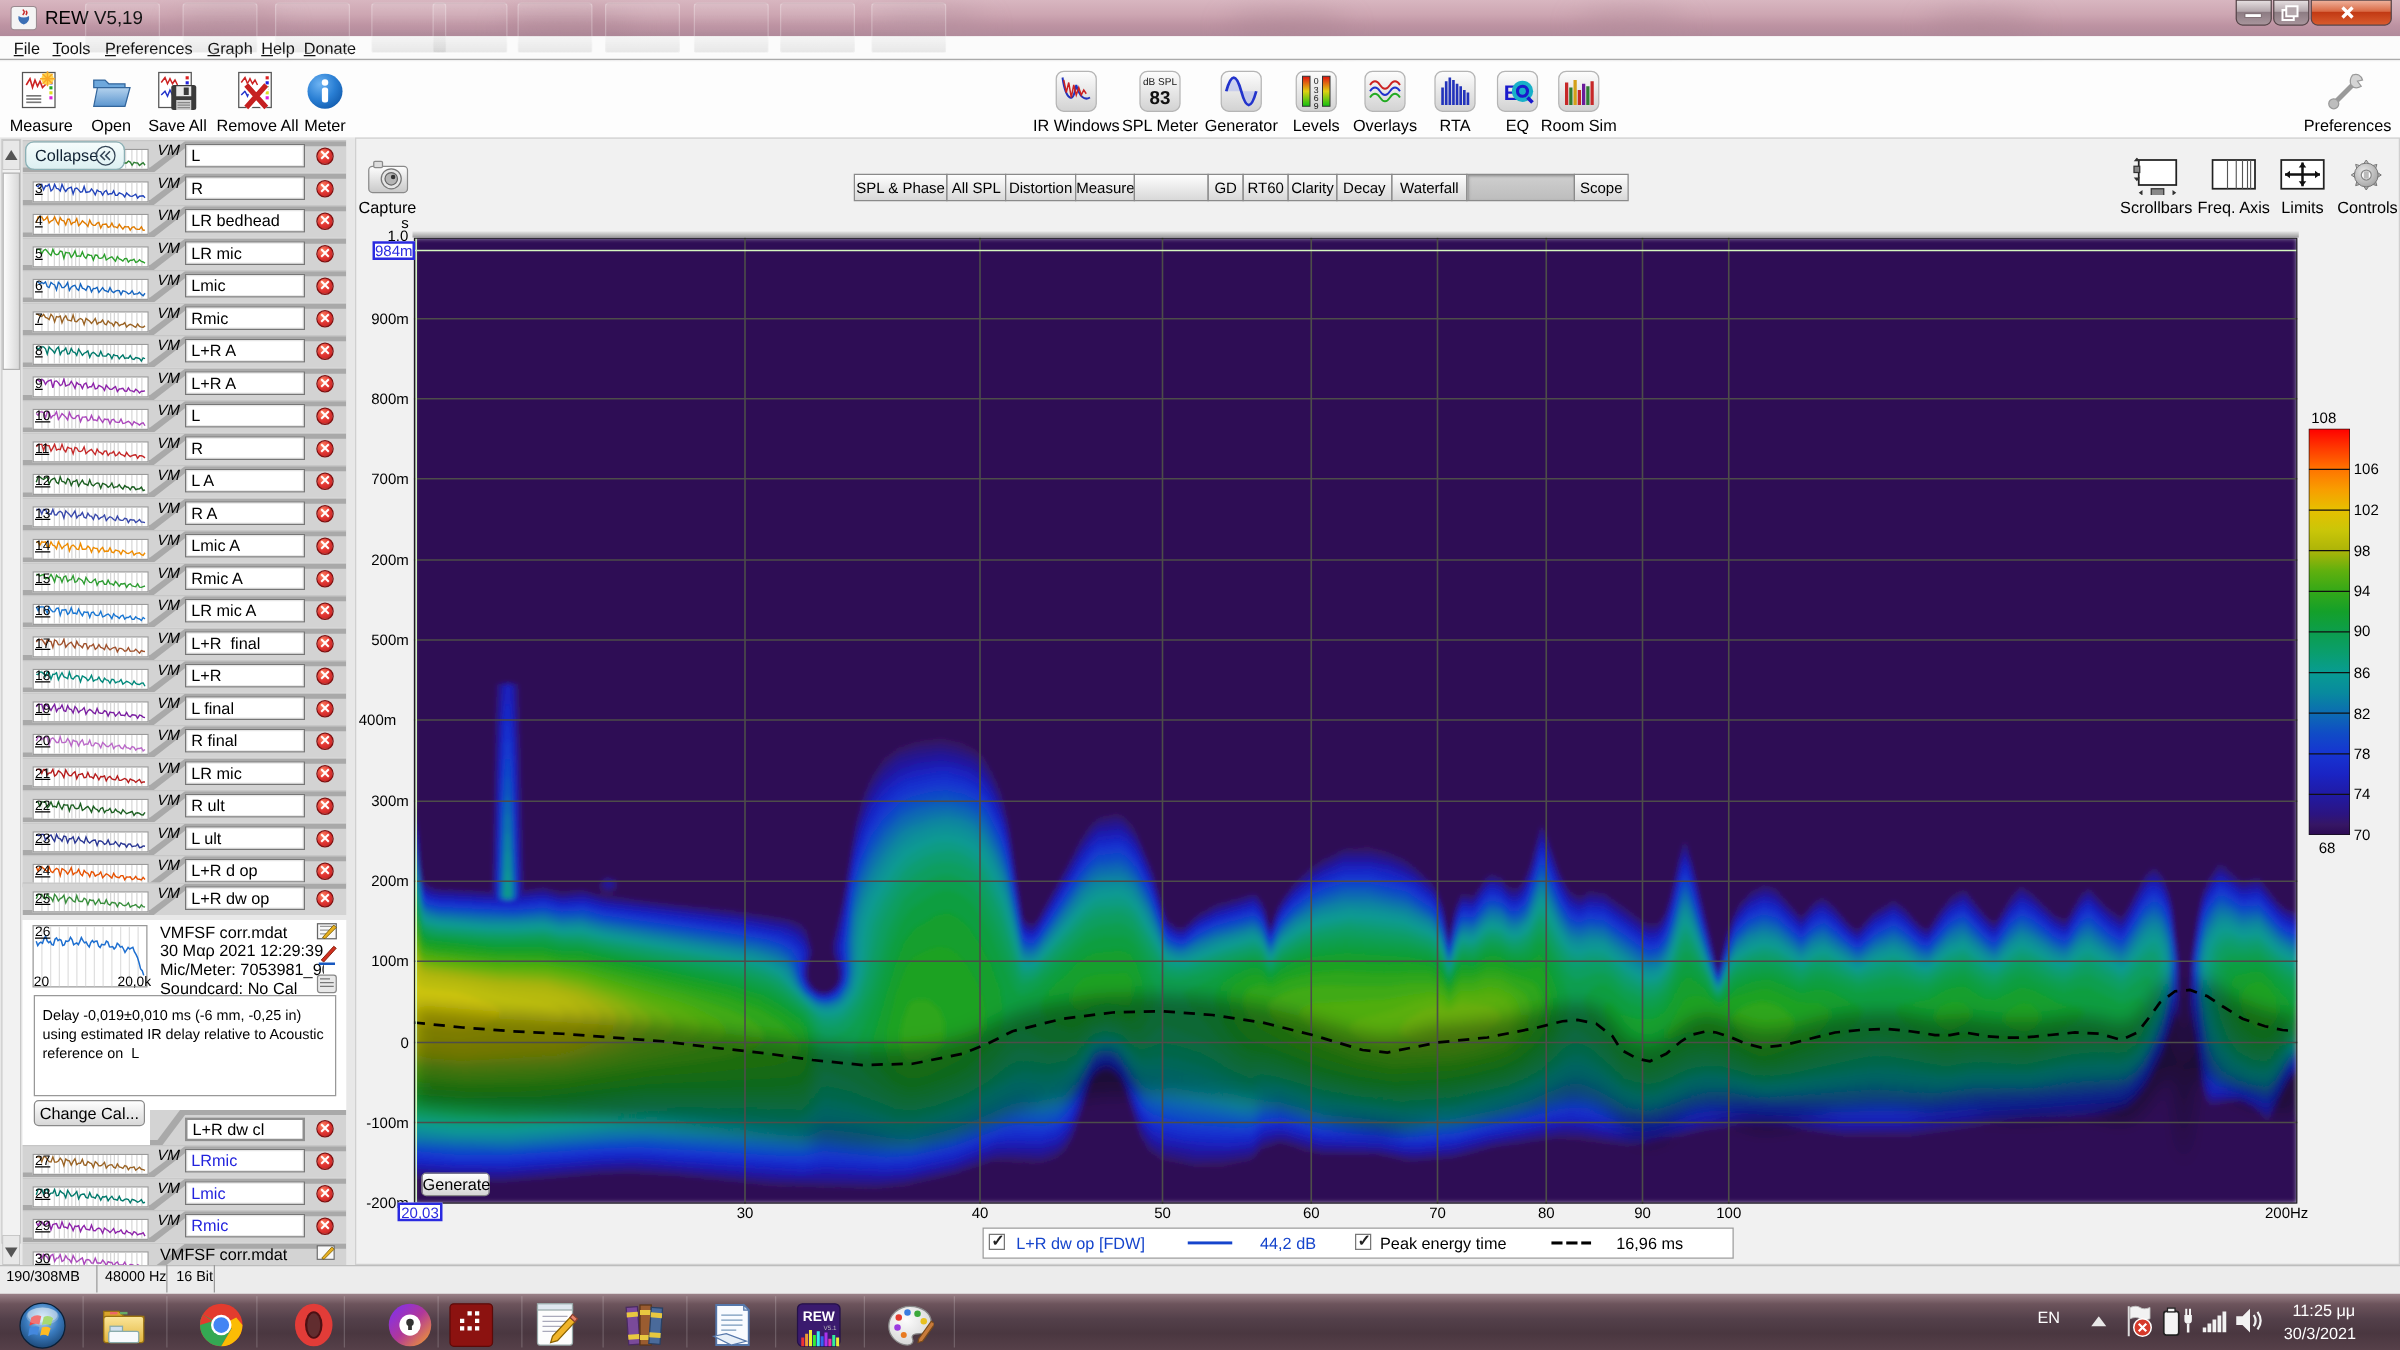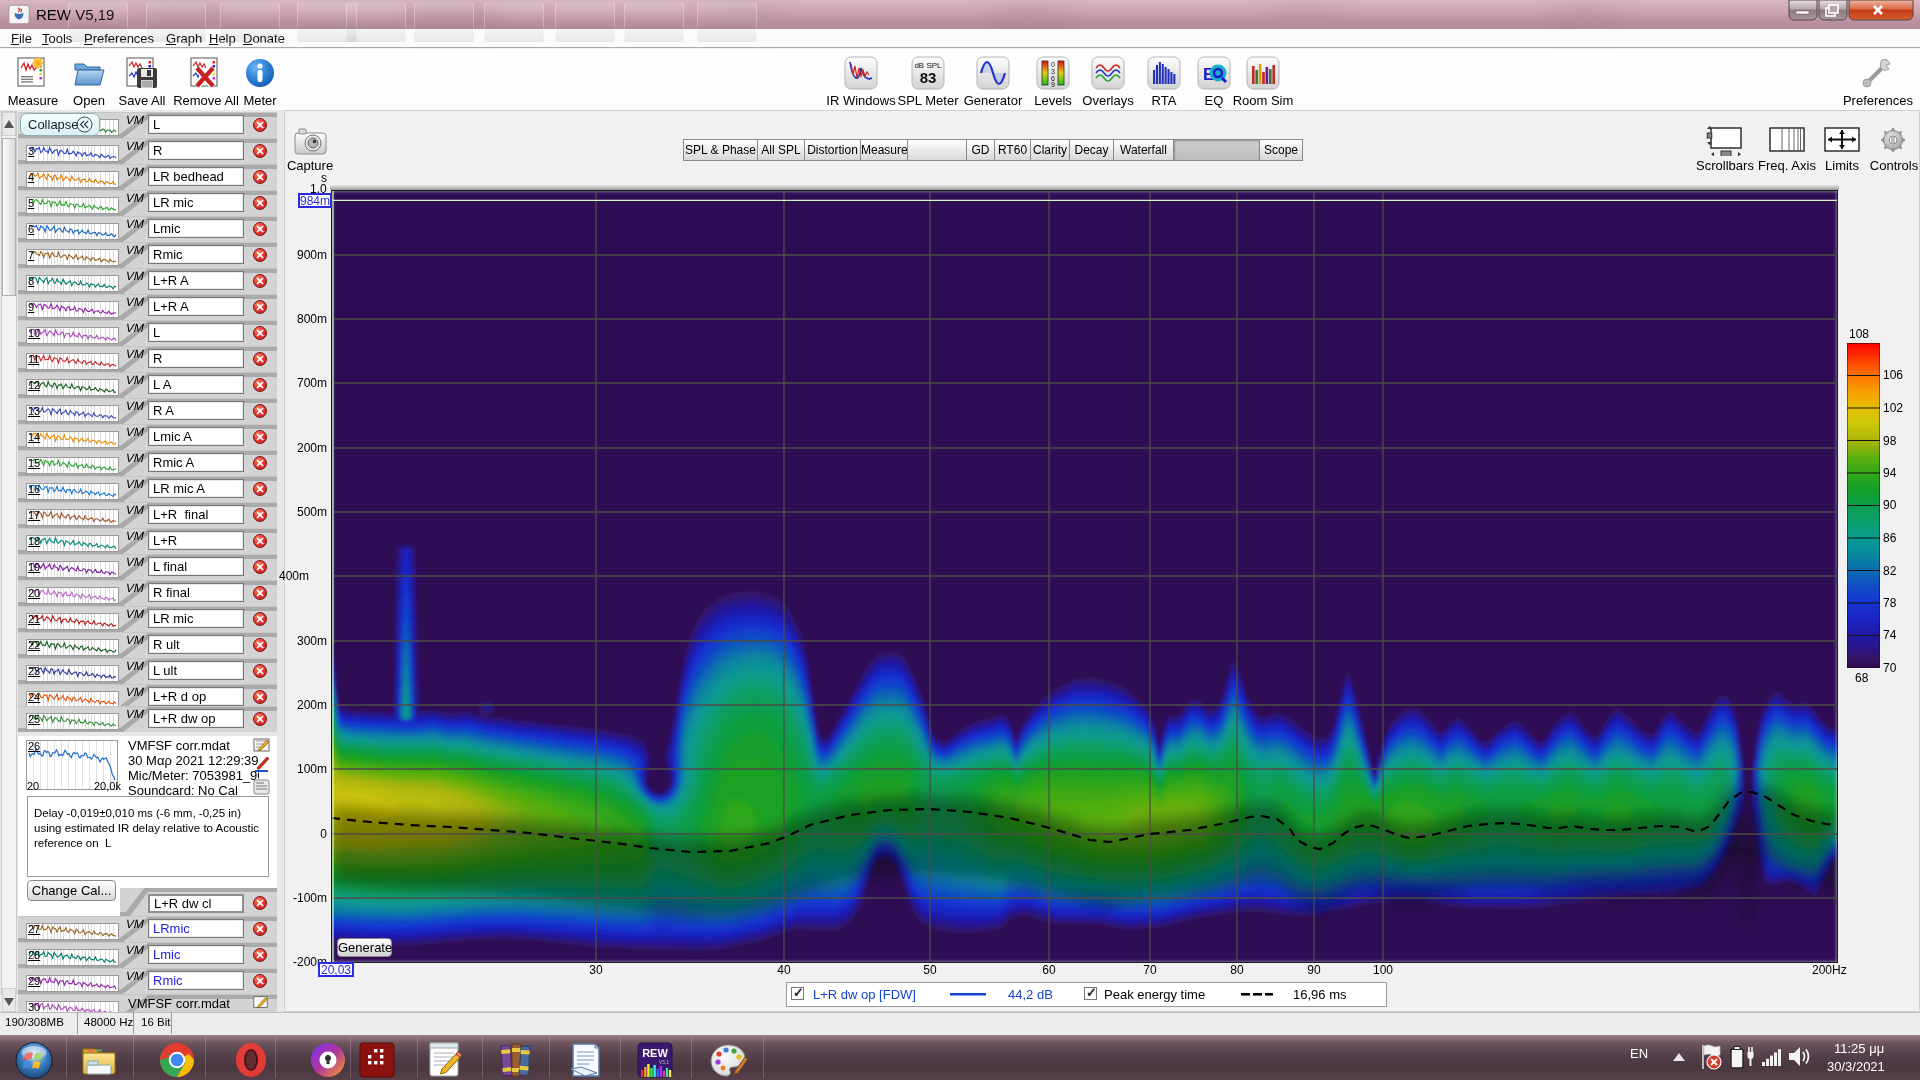--- a/index.html
+++ b/index.html
@@ -1494,21 +1494,21 @@
 <line x1="0" y1="10.3" x2="1507" y2="10.3" stroke="#d4f5c0" stroke-width="1.2"></line>
 <line x1="2" y1="0" x2="2" y2="773" stroke="#d4f5c0" stroke-width="1.2"></line>
 <rect x="0.5" y="0.5" width="1506" height="772" fill="none" stroke="#1c1c1c"></rect>
 </svg>
 <div class="abs" style="left:330px;top:185px;width:1509px;height:5px;background:linear-gradient(180deg,#e8e8e8,#9a9a9a)"></div>
 <div class="axlbl" style="left:279px;top:248px;width:48px;text-align:right">900m</div>
 <div class="axlbl" style="left:279px;top:312px;width:48px;text-align:right">800m</div>
 <div class="axlbl" style="left:279px;top:376px;width:48px;text-align:right">700m</div>
 <div class="axlbl" style="left:279px;top:441px;width:48px;text-align:right">200m</div>
 <div class="axlbl" style="left:279px;top:505px;width:48px;text-align:right">500m</div>
-<div class="axlbl" style="left:279px;top:569px;width:48px;">400m</div>
+<div class="axlbl" style="left:269px;top:569px;width:48px;text-align:right">400m</div>
 <div class="axlbl" style="left:279px;top:634px;width:48px;text-align:right">300m</div>
 <div class="axlbl" style="left:279px;top:698px;width:48px;text-align:right">200m</div>
 <div class="axlbl" style="left:279px;top:762px;width:48px;text-align:right">100m</div>
 <div class="axlbl" style="left:279px;top:827px;width:48px;text-align:right">0</div>
 <div class="axlbl" style="left:279px;top:891px;width:48px;text-align:right">-100m</div>
 <div class="axlbl" style="left:279px;top:955px;width:48px;text-align:right">-200m</div>
 <div class="axlbl" style="left:321px;top:171px">s</div>
 <div class="axlbl" style="left:310px;top:182px">1.0</div>
 <div class="blubox" style="left:298px;top:193px;width:34px;height:15px;line-height:12px">984m</div>
 <div class="axlbl" style="left:576px;top:963px;width:40px;text-align:center">30</div>

